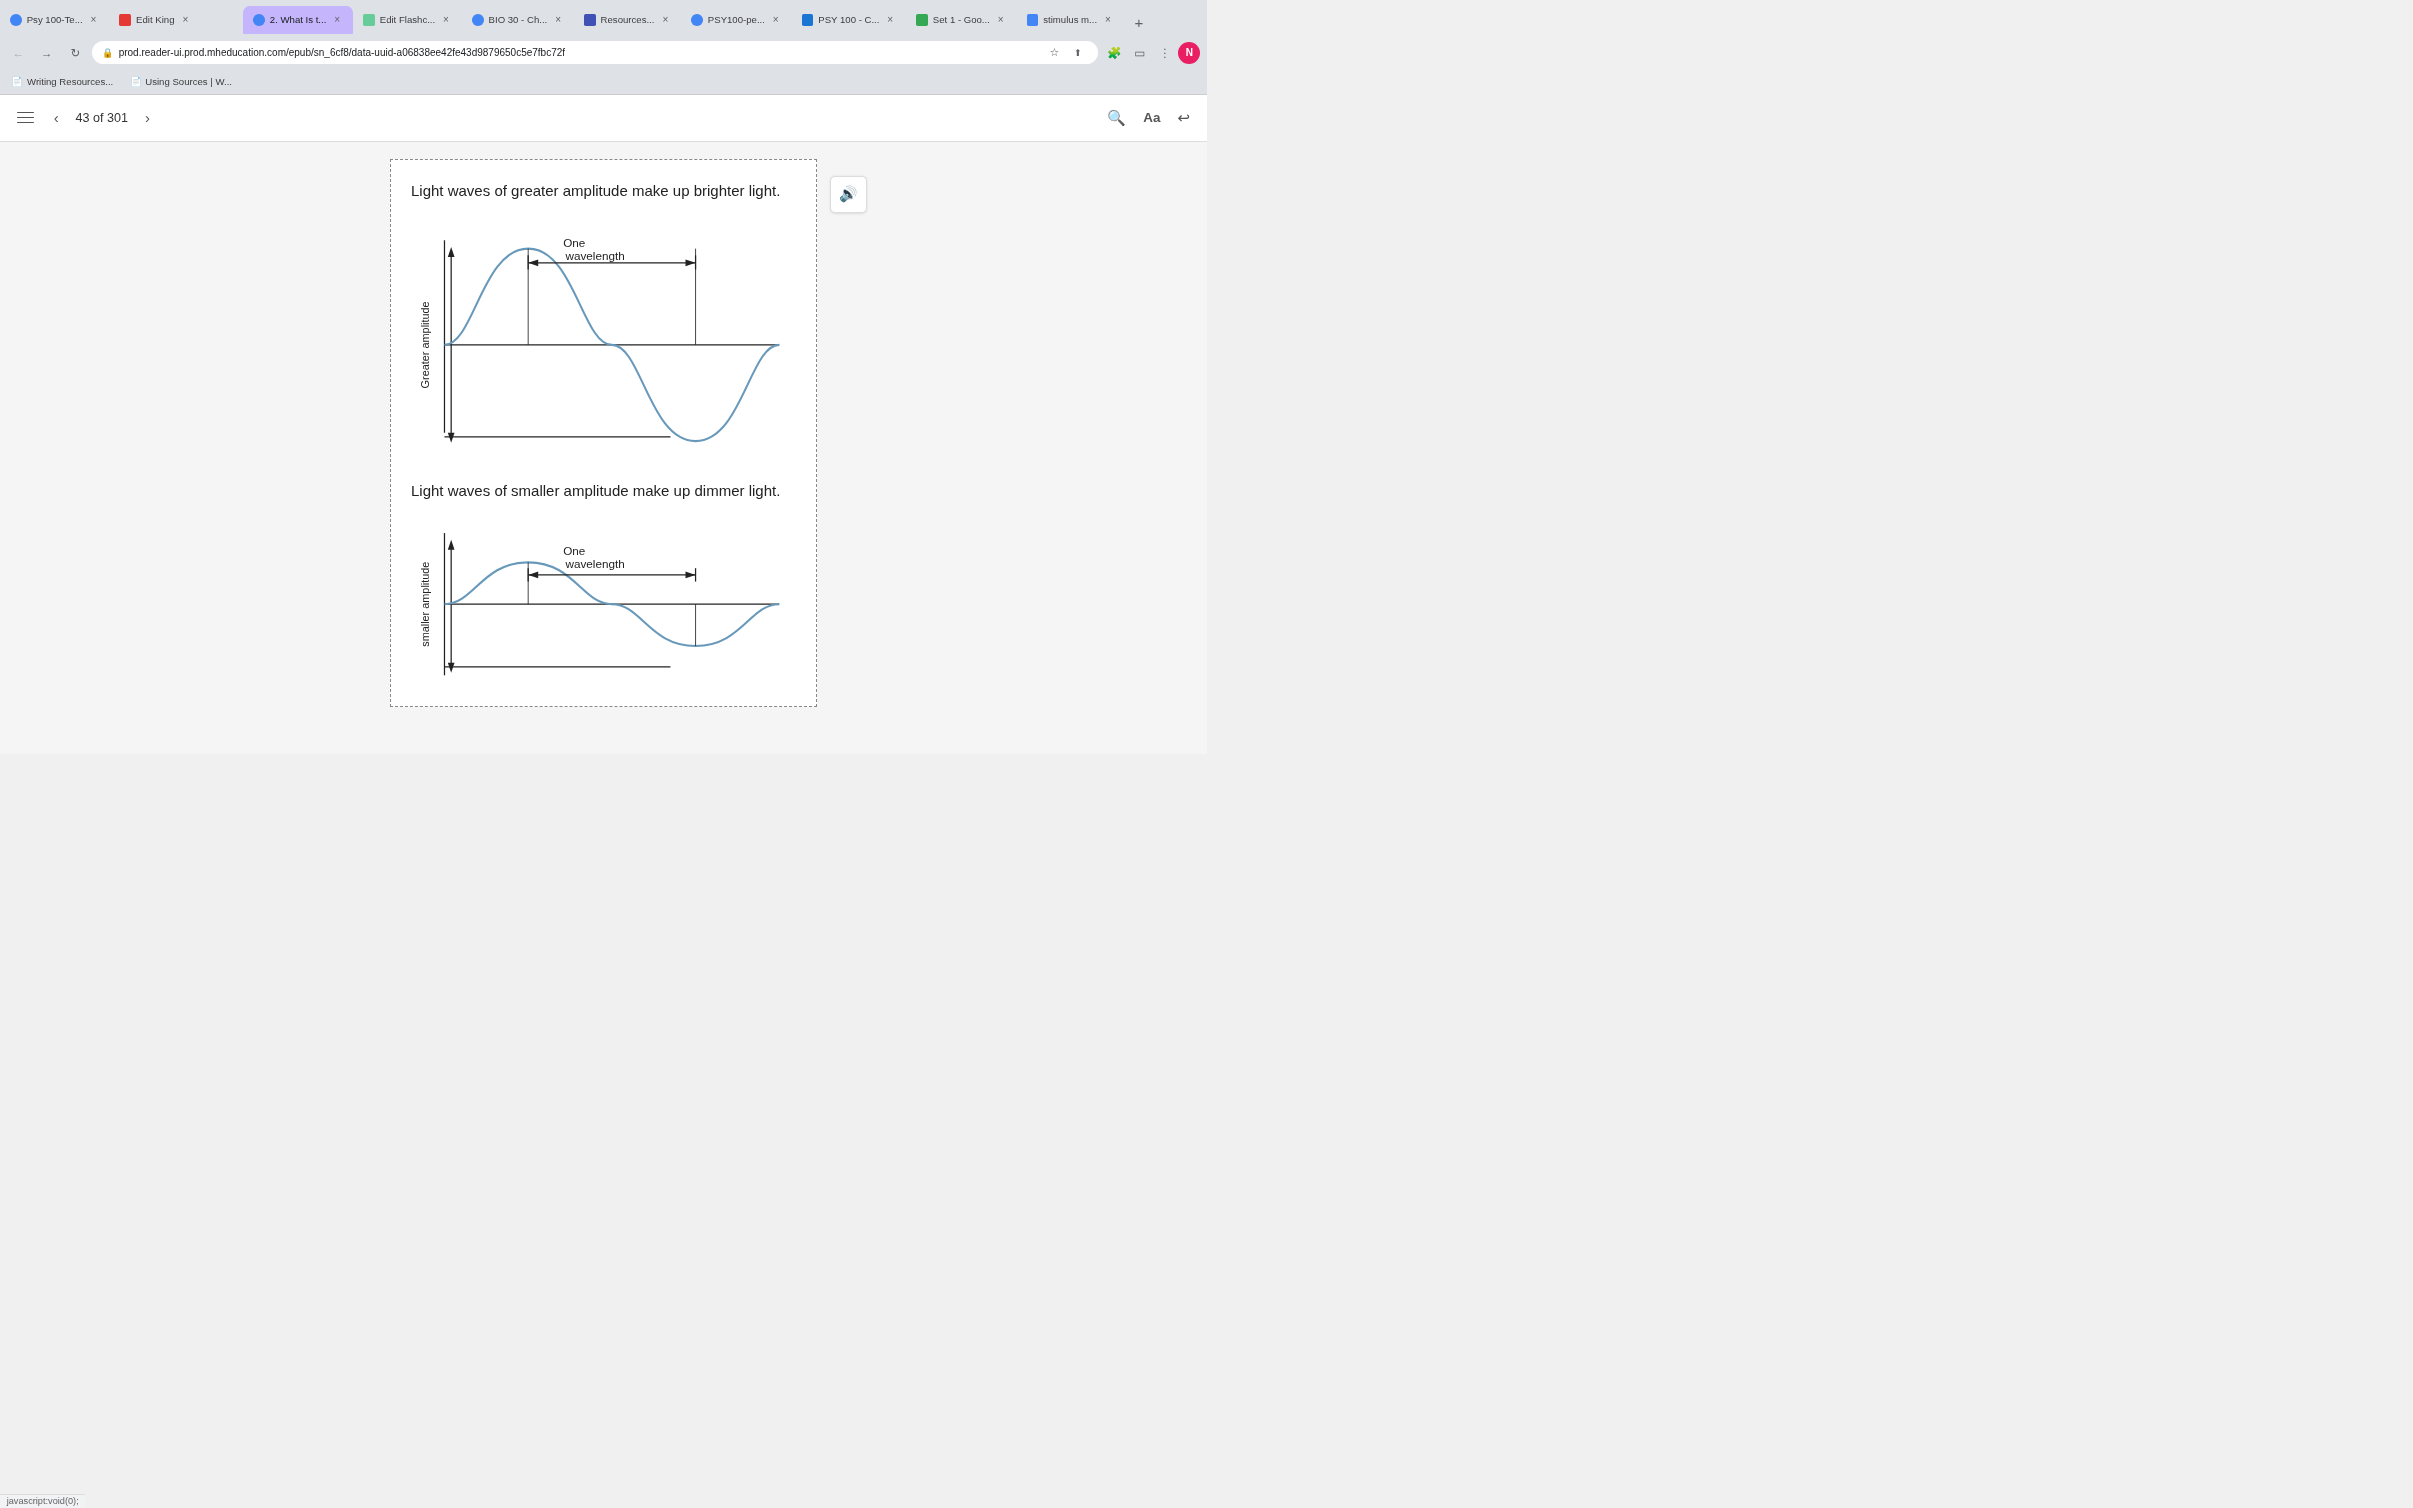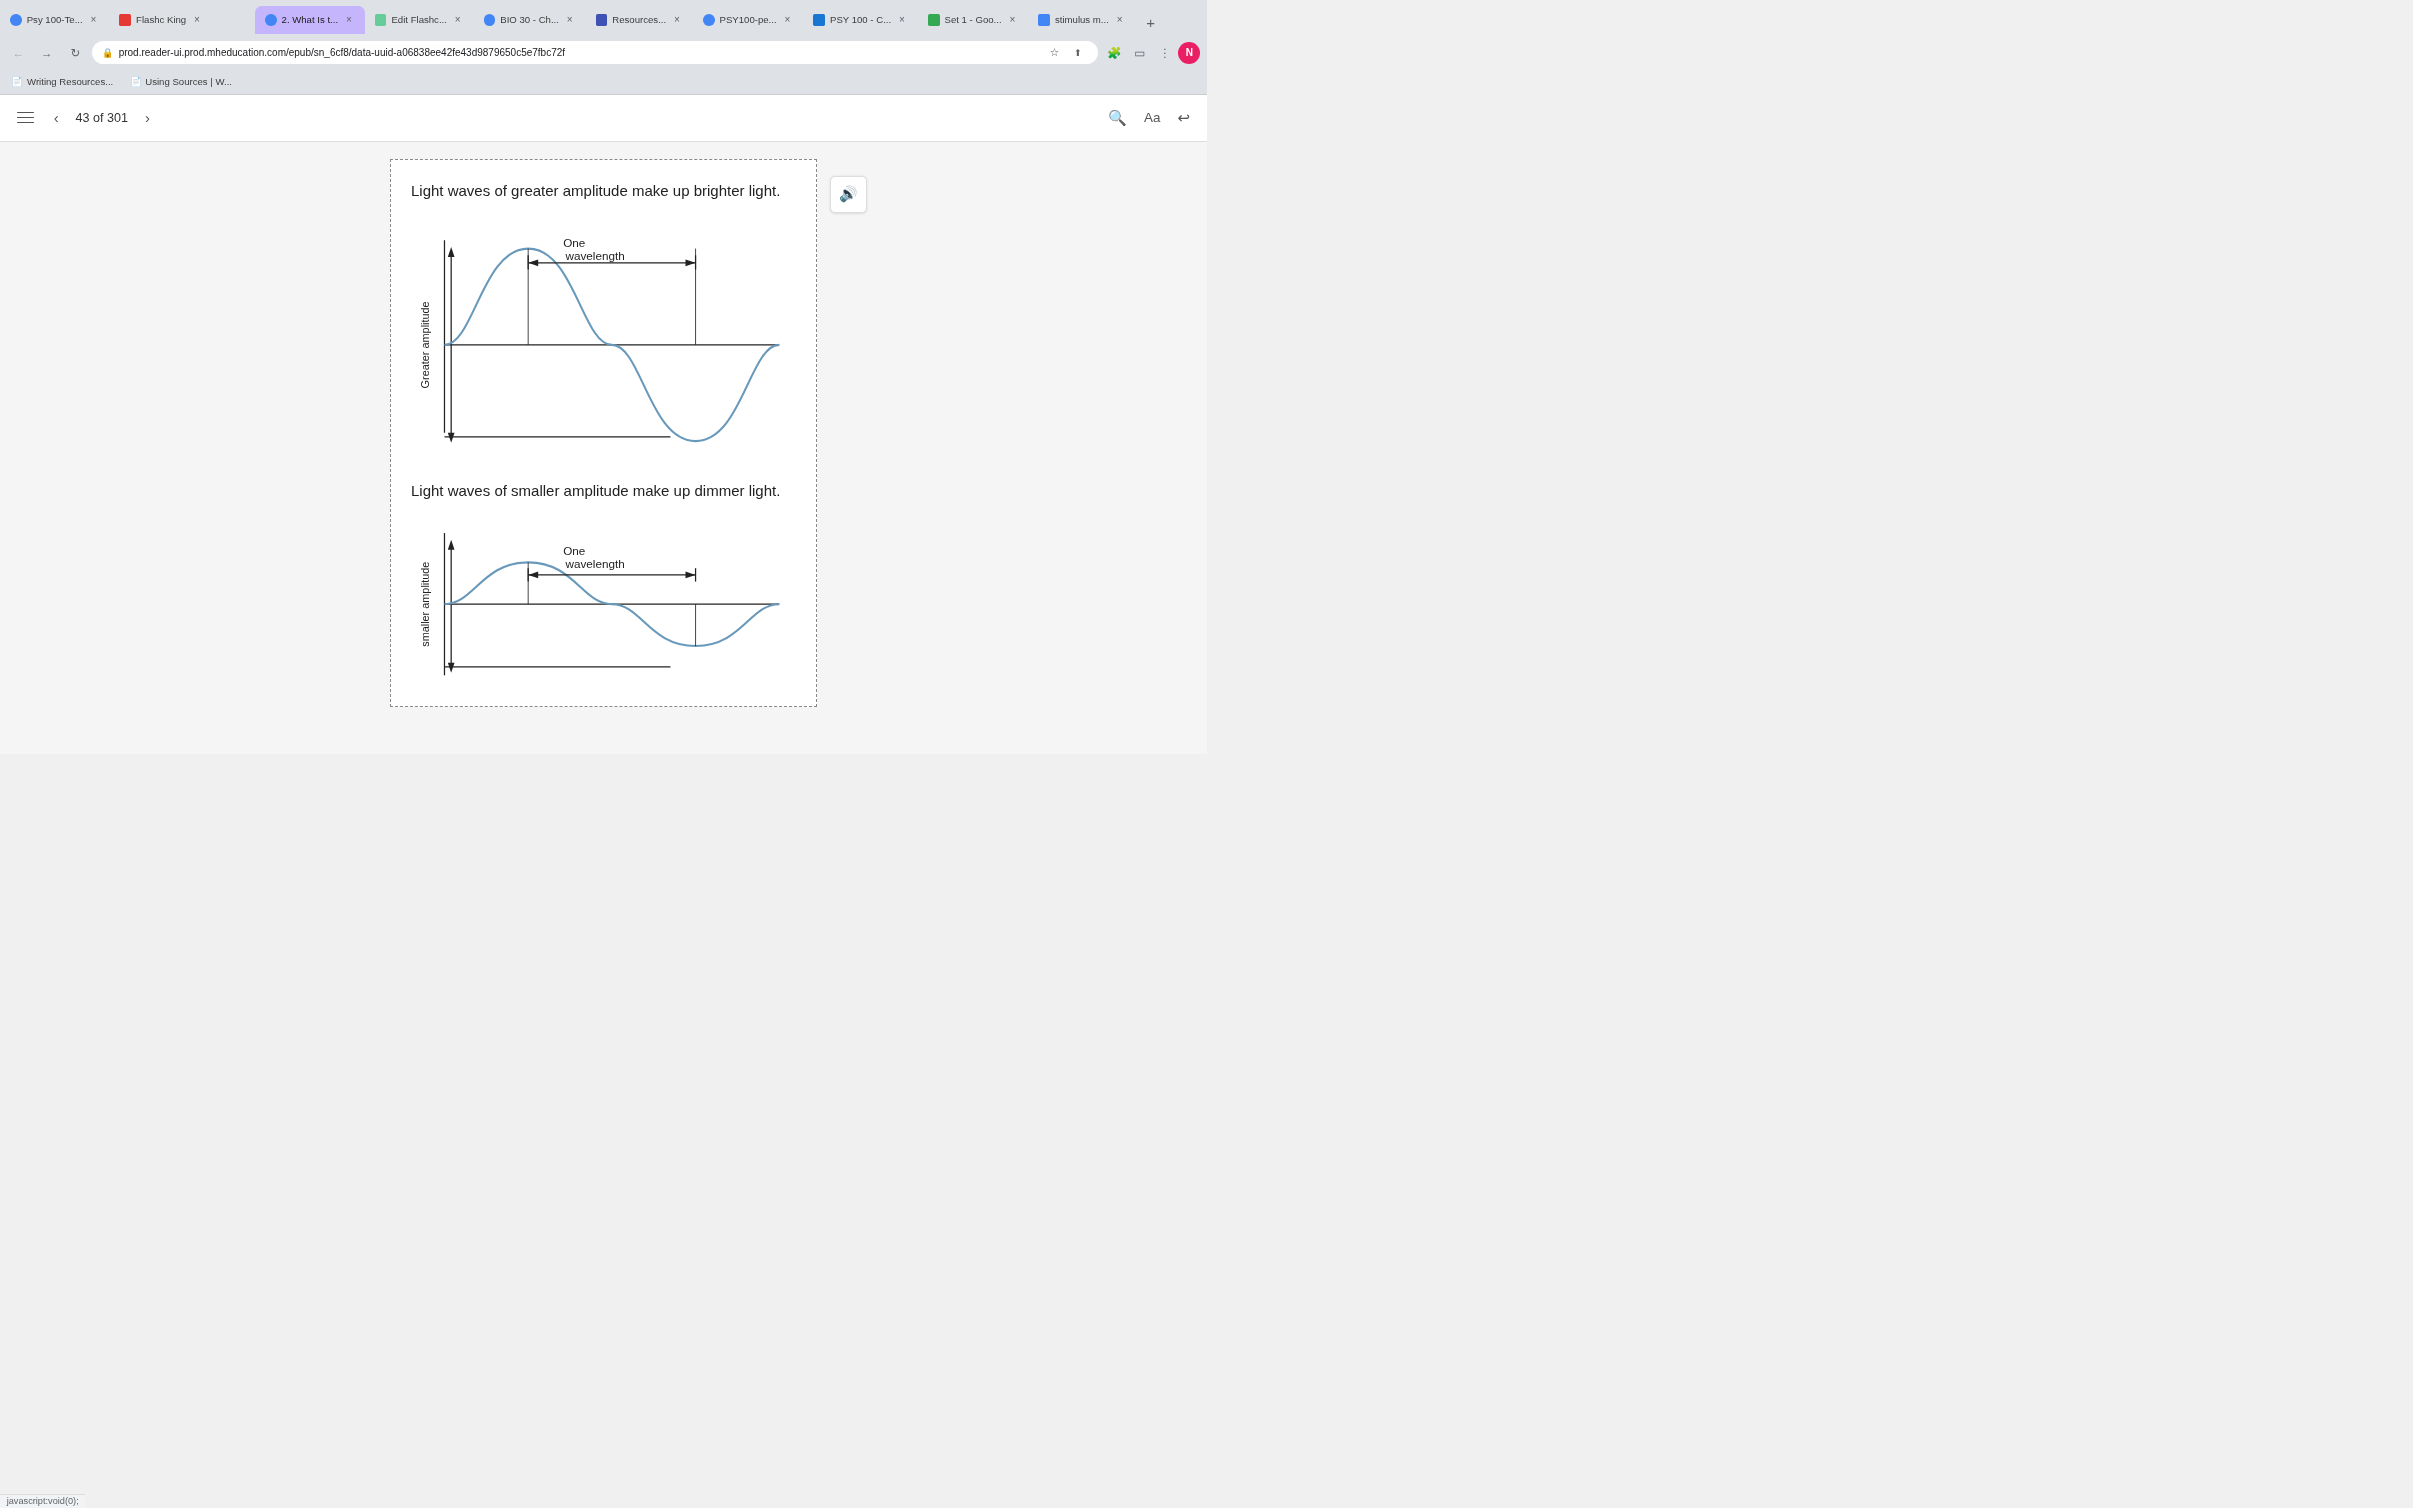--- a/index.html
+++ b/index.html
@@ -82,21 +82,21 @@
   <div class="tab-bar">
 
     <div class="tab">
       <div class="tab-favicon psy"></div>
       <span class="tab-label">Psy 100-Te...</span>
       <div class="tab-close">×</div>
     </div>
 
     <div class="tab">
       <div class="tab-favicon classking"></div>
-      <span class="tab-label">Flashc King</span>
+      <span class="tab-label">Edit King</span>
       <div class="tab-close">×</div>
     </div>
 
     <div class="tab active">
       <div class="tab-favicon active-tab"></div>
       <span class="tab-label">2. What Is t...</span>
       <div class="tab-close">×</div>
     </div>
 
     <div class="tab">
@@ -183,21 +183,21 @@
         <div class="toc-line"></div>
         <div class="toc-line"></div>
         <div class="toc-line"></div>
       </div>
       <span class="nav-arrow">‹</span>
       <span class="page-indicator">43 of 301</span>
       <span class="nav-arrow">›</span>
     </div>
     <div class="toolbar-right">
       <span class="toolbar-icon">🔍</span>
-      <span class="toolbar-icon" style="font-size:13.4px;font-weight:400;">Aa</span>
+      <span class="toolbar-icon" style="font-size:13.4px;font-weight:700;">Aa</span>
       <span class="toolbar-icon" style="font-size:15px;">↩</span>
     </div>
   </div>
 
   <div class="content-area">
     <div style="position:relative;">
       <div class="diagram-box">
 
         
         <p class="section-text">Light waves of greater amplitude make up brighter light.</p>

